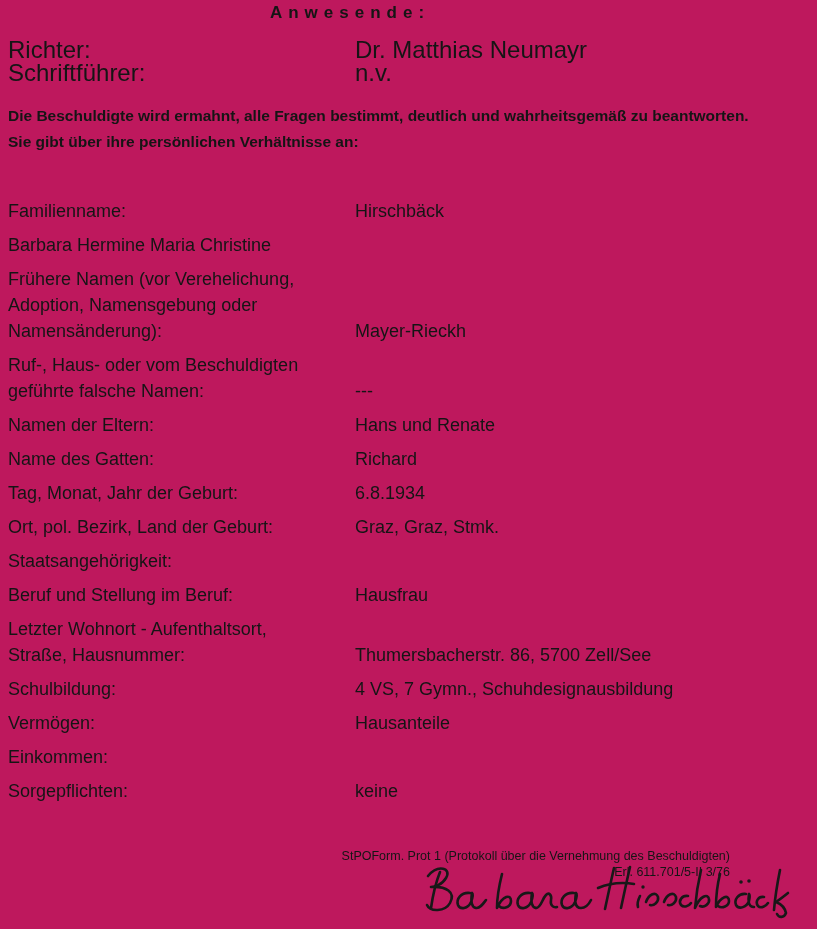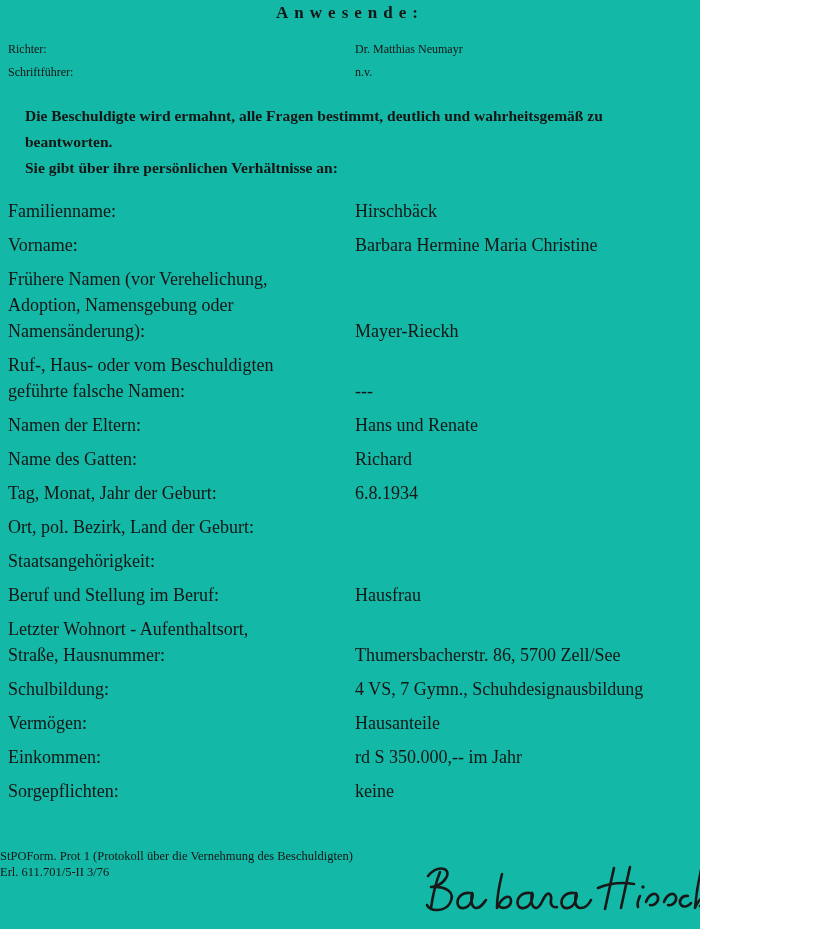--- a/index.html
+++ b/index.html
@@ -1,21 +1,21 @@
 <!DOCTYPE html>
 <html lang="de"><head>
 <meta charset="utf-8">
 <style>
   html, body { margin: 0; padding: 0; background: #ffffff; }
   .page {
     position: relative;
-    width: 700px;
+    width: 817px;
     height: 929px;
-    background: #14b8a6;
-    font-family: Liberation Serif, serif;
+    background: #be185d;
+    font-family: Liberation Sans, sans-serif;
     color: #151515;
     overflow: hidden;
   }
   
   .doc-title {
     position: absolute;
     top: 3px; left: 0;
     width: 700px;
     text-align: center;
     font-size: 17px;
@@ -23,45 +23,44 @@
     letter-spacing: 6px;
   }
   
   .kv-row { display: flex; align-items: flex-end; }
   .kv-label { width: 347px; white-space: pre-line; flex: 0 0 347px; }
   .kv-value { flex: 1; white-space: pre-line; }
 
   .attendees {
     position: absolute;
     top: 38px; left: 8px; right: 24px;
-    font-size: 12px;
+    font-size: 24px;
   }
   .attendees .kv-row { line-height: 23px; }
 
   .admonition {
     position: absolute;
     top: 103px; left: 8px; right: 8px;
     font-size: 15.5px;
     font-weight: bold;
     line-height: 26px;
-    margin-left: 17px;
   }
 
   .personal-form {
     position: absolute;
     top: 198px; left: 8px; right: 8px;
     font-size: 18px;
   }
   .personal-form .kv-row { line-height: 26px; margin-bottom: 8px; }
 
   .form-footer {
     position: absolute;
     top: 848px; left: 0;
     width: 730px;
-    text-align: left;
+    text-align: right;
     font-size: 12.5px;
     line-height: 16px;
   }
 
   .signature-wrap {
     position: absolute;
     left: 418px; top: 858px;
     width: 397px; height: 66px;
   }
   .signature-wrap svg { display: block; }
@@ -88,21 +87,20 @@
     <div>Die Beschuldigte wird ermahnt, alle Fragen bestimmt, deutlich und wahrheitsgemäß zu beantworten.</div>
     <div>Sie gibt über ihre persönlichen Verhältnisse an:</div>
   </div>
 
   <div class="personal-form">
     <div class="kv-row">
       <div class="kv-label">Familienname:</div>
       <div class="kv-value">Hirschbäck</div>
     </div>
     <div class="kv-row">
-      <div class="kv-label">Vorname:</div>
       <div class="kv-value">Barbara Hermine Maria Christine</div>
     </div>
     <div class="kv-row">
       <div class="kv-label">Frühere Namen (vor Verehelichung,
 Adoption, Namensgebung oder
 Namensänderung):</div>
       <div class="kv-value">Mayer-Rieckh</div>
     </div>
     <div class="kv-row">
       <div class="kv-label">Ruf-, Haus- oder vom Beschuldigten
@@ -116,20 +114,21 @@
     <div class="kv-row">
       <div class="kv-label">Name des Gatten:</div>
       <div class="kv-value">Richard</div>
     </div>
     <div class="kv-row">
       <div class="kv-label">Tag, Monat, Jahr der Geburt:</div>
       <div class="kv-value">6.8.1934</div>
     </div>
     <div class="kv-row">
       <div class="kv-label">Ort, pol. Bezirk, Land der Geburt:</div>
+      <div class="kv-value">Graz, Graz, Stmk.</div>
     </div>
     <div class="kv-row">
       <div class="kv-label">Staatsangehörigkeit:</div>
     </div>
     <div class="kv-row">
       <div class="kv-label">Beruf und Stellung im Beruf:</div>
       <div class="kv-value">Hausfrau</div>
     </div>
     <div class="kv-row">
       <div class="kv-label">Letzter Wohnort - Aufenthaltsort,
@@ -139,21 +138,20 @@
     <div class="kv-row">
       <div class="kv-label">Schulbildung:</div>
       <div class="kv-value">4 VS, 7 Gymn., Schuhdesignausbildung</div>
     </div>
     <div class="kv-row">
       <div class="kv-label">Vermögen:</div>
       <div class="kv-value">Hausanteile</div>
     </div>
     <div class="kv-row">
       <div class="kv-label">Einkommen:</div>
-      <div class="kv-value">rd S 350.000,-- im Jahr</div>
     </div>
     <div class="kv-row">
       <div class="kv-label">Sorgepflichten:</div>
       <div class="kv-value">keine</div>
     </div>
     <div class="kv-row">
     </div>
   </div>
 
   <div class="form-footer">

